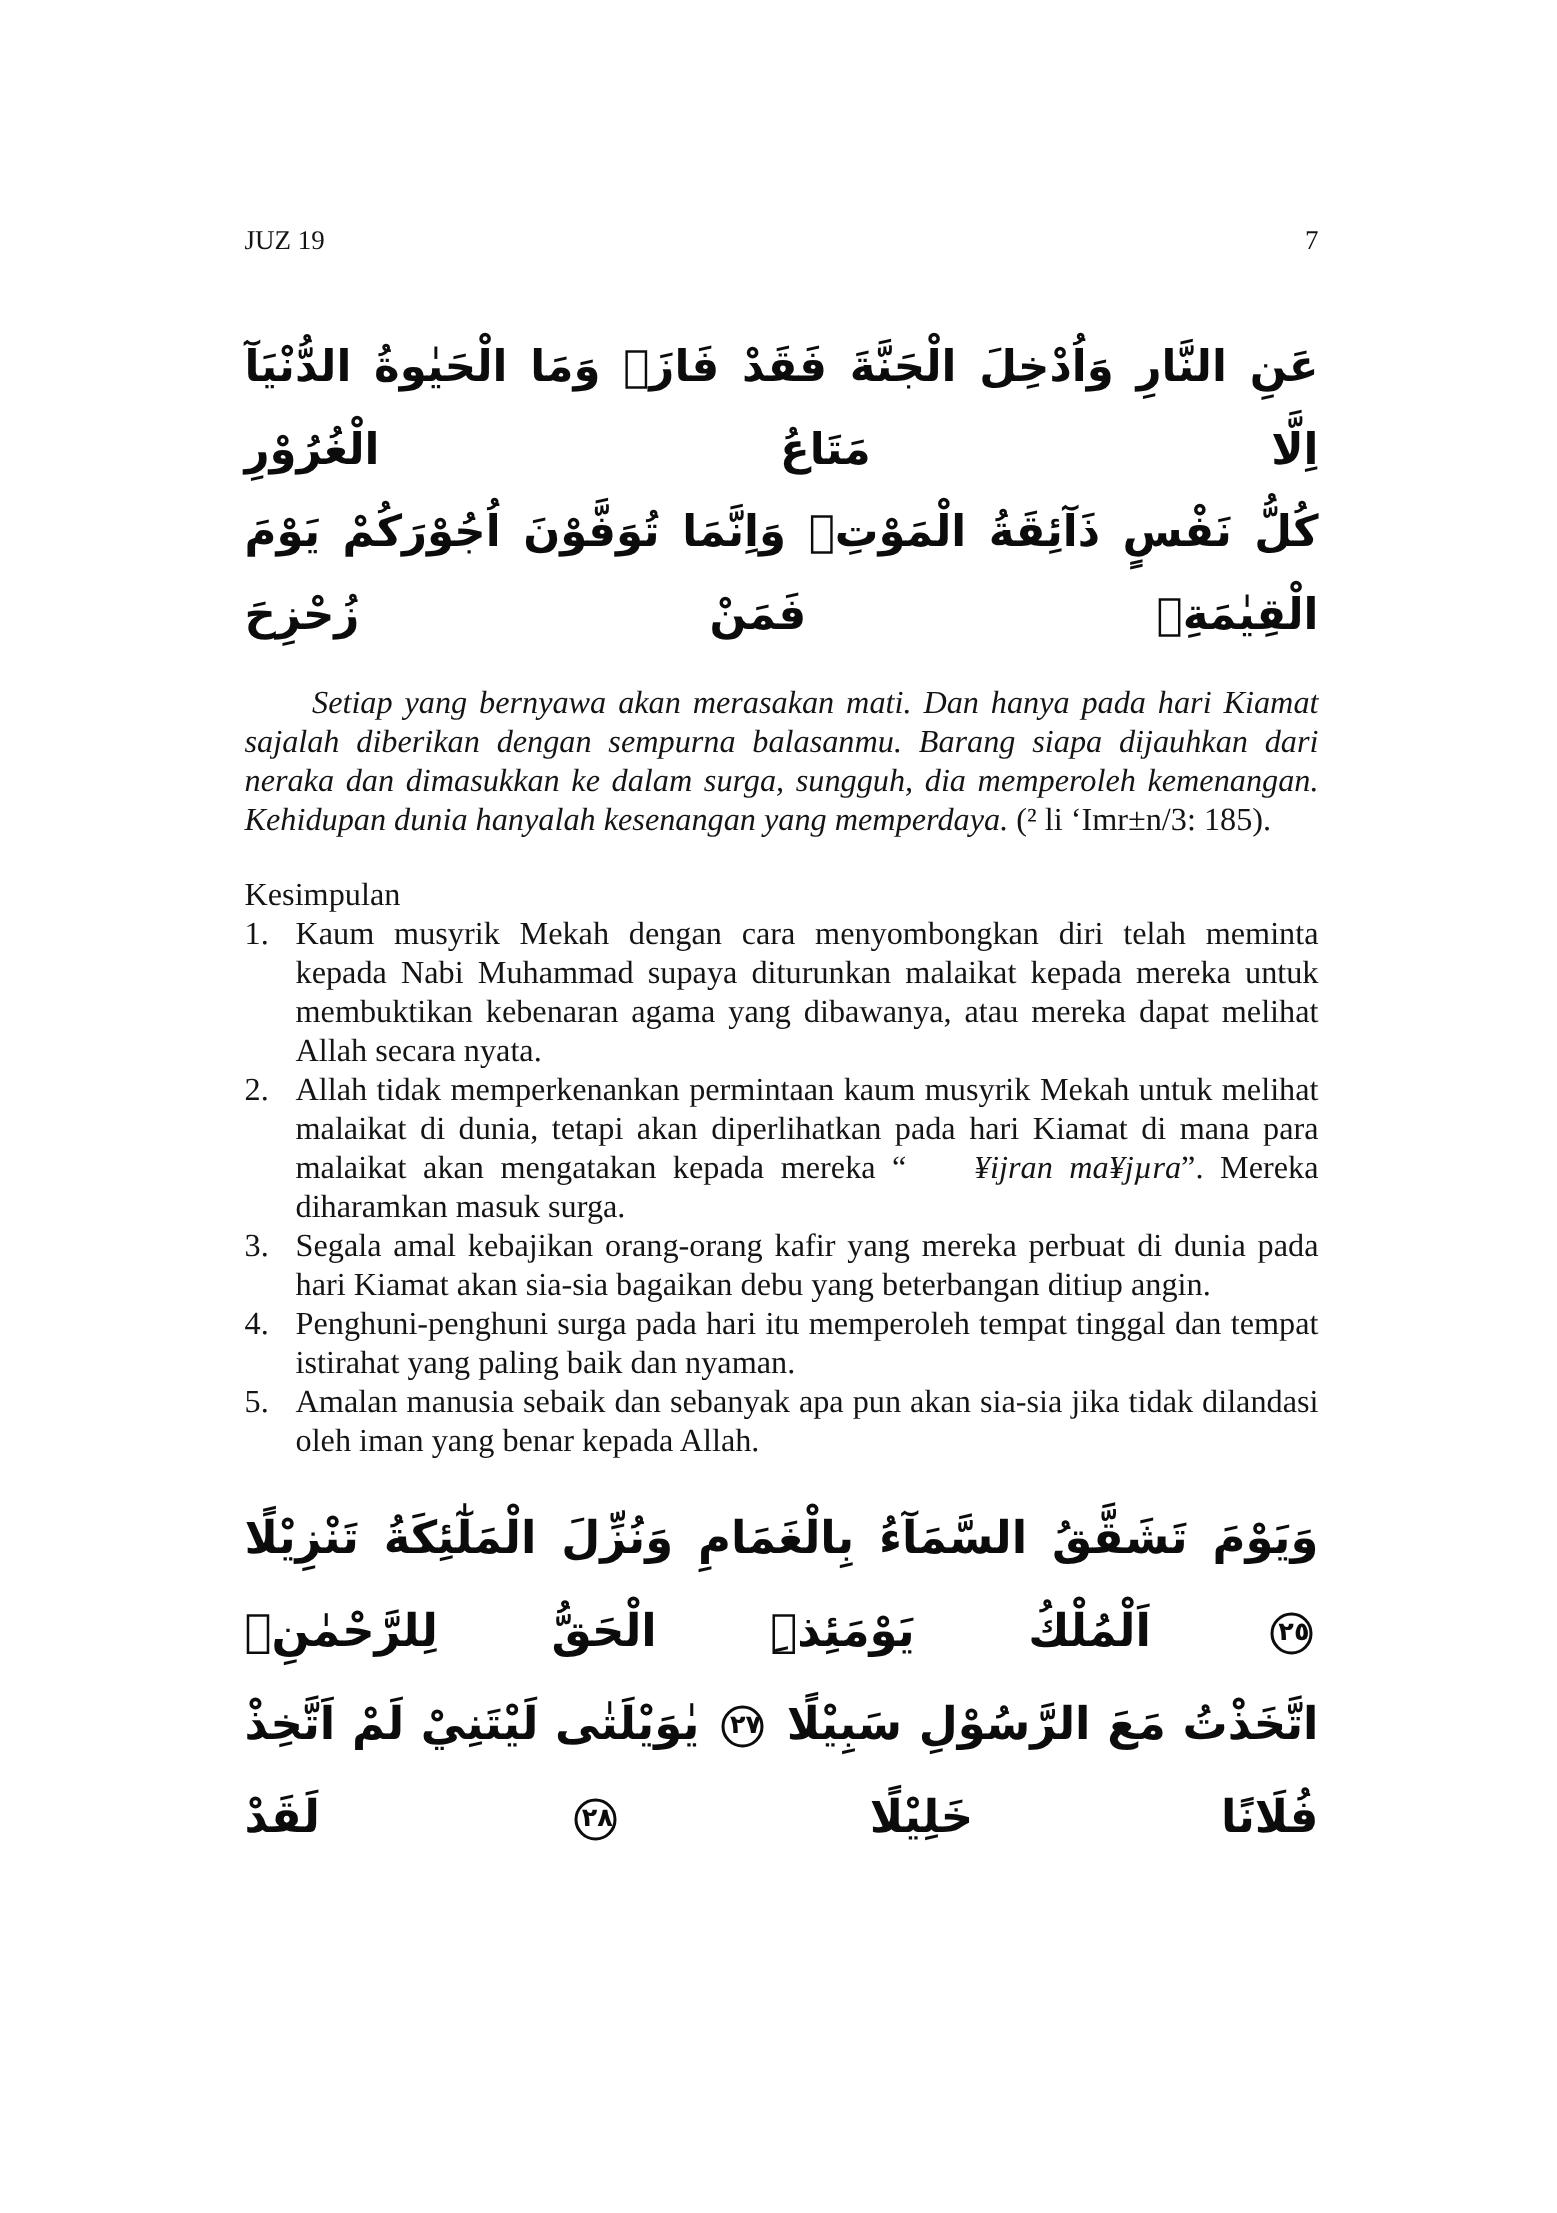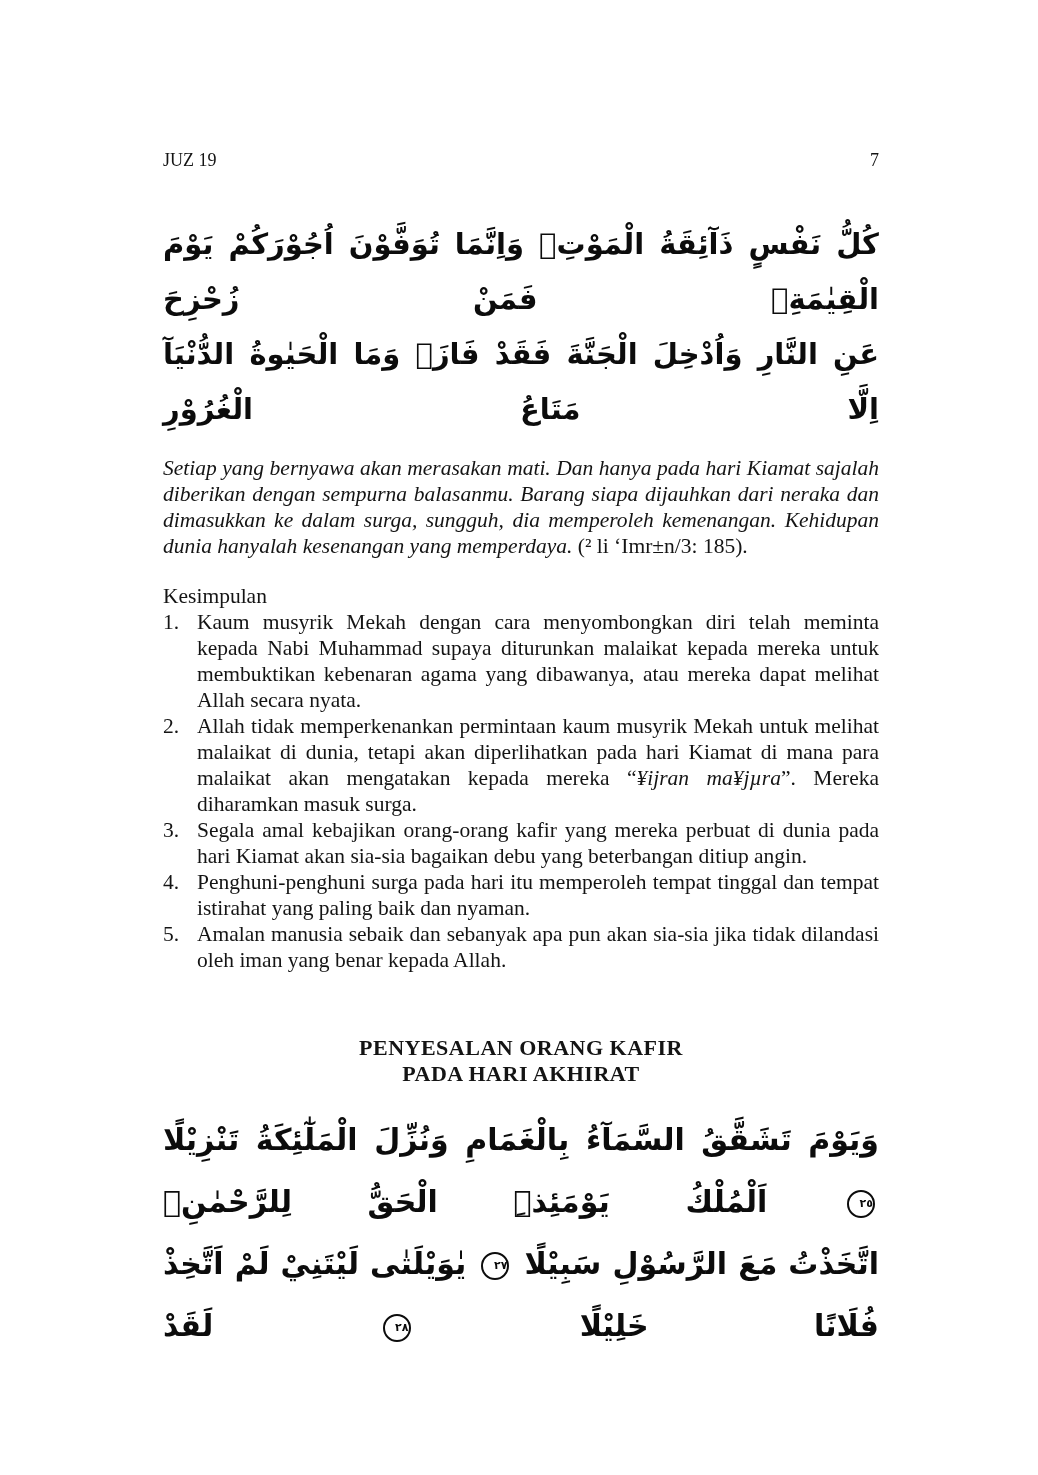--- a/index.html
+++ b/index.html
@@ -54,36 +54,36 @@
     font-size: 30px;
     line-height: 62px;
   }
   .ayah-marker {
     display: inline-block;
     box-sizing: border-box;
     width: 28px;
     height: 28px;
     border: 2.5px solid #0c0c0c;
     border-radius: 50%;
-    font-size: 11px;
+    font-size: 17px;
     line-height: 23px;
     text-align: center;
     vertical-align: middle;
     margin: 0 4px;
     font-weight: bold;
   }
 
   
   .translation {
     margin-top: 18px;
     font-size: 21.5px;
     line-height: 26px;
     text-align: justify;
   }
-  .seg-italic { font-style: italic; }
+  .seg-italic { font-style: italic; margin-left: 45px; }
   .seg-roman  { font-style: normal; margin-top: 24px; }
 
   
   .kesimpulan-title {
     margin-top: 24px;
     font-size: 21.5px;
     line-height: 26px;
     font-weight: normal;
   }
   .numbered-list { margin: 0; padding: 0; }
@@ -115,22 +115,22 @@
 <body>
 
 <div class="page">
 
   <div class="running-header">
     <span class="hl">JUZ 19</span>
     <span class="hr">7</span>
   </div>
 
   <div class="arabic-block arabic-block-top">
+      <div class="arabic-line"><span>عَنِ النَّارِ وَاُدْخِلَ الْجَنَّةَ فَقَدْ فَازَۗ وَمَا الْحَيٰوةُ الدُّنْيَآ اِلَّا مَتَاعُ الْغُرُوْرِ</span></div>
       <div class="arabic-line"><span>كُلُّ نَفْسٍ ذَآئِقَةُ الْمَوْتِۗ وَاِنَّمَا تُوَفَّوْنَ اُجُوْرَكُمْ يَوْمَ الْقِيٰمَةِۗ فَمَنْ زُحْزِحَ</span></div>
-      <div class="arabic-line"><span>عَنِ النَّارِ وَاُدْخِلَ الْجَنَّةَ فَقَدْ فَازَۗ وَمَا الْحَيٰوةُ الدُّنْيَآ اِلَّا مَتَاعُ الْغُرُوْرِ</span></div>
     </div>
 
   <p class="translation"><span class="seg-italic">Setiap yang bernyawa akan merasakan mati. Dan hanya pada hari Kiamat sajalah diberikan dengan sempurna balasanmu. Barang siapa dijauhkan dari neraka dan dimasukkan ke dalam surga, sungguh, dia memperoleh kemenangan. Kehidupan dunia hanyalah kesenangan yang memperdaya. </span><span class="seg-roman">(² li ‘Imr±n/3: 185).</span></p>
 
   <div class="kesimpulan-title">Kesimpulan</div>
 
   <div class="numbered-list">
       <div class="list-item">
         <span class="num">1.</span>
         <span class="item-text"><span class="seg-roman">Kaum musyrik Mekah dengan cara menyombongkan diri telah meminta kepada Nabi Muhammad supaya diturunkan malaikat kepada mereka untuk membuktikan kebenaran agama yang dibawanya, atau mereka dapat melihat Allah secara nyata.</span></span>
@@ -146,23 +146,19 @@
       <div class="list-item">
         <span class="num">4.</span>
         <span class="item-text"><span class="seg-roman">Penghuni-penghuni surga pada hari itu memperoleh tempat tinggal dan tempat istirahat yang paling baik dan nyaman.</span></span>
       </div>
       <div class="list-item">
         <span class="num">5.</span>
         <span class="item-text"><span class="seg-roman">Amalan manusia sebaik dan sebanyak apa pun akan sia-sia jika tidak dilandasi oleh iman yang benar kepada Allah.</span></span>
       </div>
     </div>
 
-  <div class="section-heading">
-    <div>PENYESALAN ORANG KAFIR</div>
-    <div>PADA HARI AKHIRAT</div>
-  </div>
 
   <div class="arabic-block arabic-block-bottom">
       <div class="arabic-line"><span>وَيَوْمَ تَشَقَّقُ السَّمَآءُ بِالْغَمَامِ وَنُزِّلَ الْمَلٰٓئِكَةُ تَنْزِيْلًا </span><span class="ayah-marker">٢٥</span><span> اَلْمُلْكُ يَوْمَئِذِۨ الْحَقُّ لِلرَّحْمٰنِۗ</span></div>
       <div class="arabic-line"><span>اتَّخَذْتُ مَعَ الرَّسُوْلِ سَبِيْلًا </span><span class="ayah-marker">٢٧</span><span> يٰوَيْلَتٰى لَيْتَنِيْ لَمْ اَتَّخِذْ فُلَانًا خَلِيْلًا </span><span class="ayah-marker">٢٨</span><span> لَقَدْ</span></div>
     </div>
 
 </div>
 
 </body></html>

